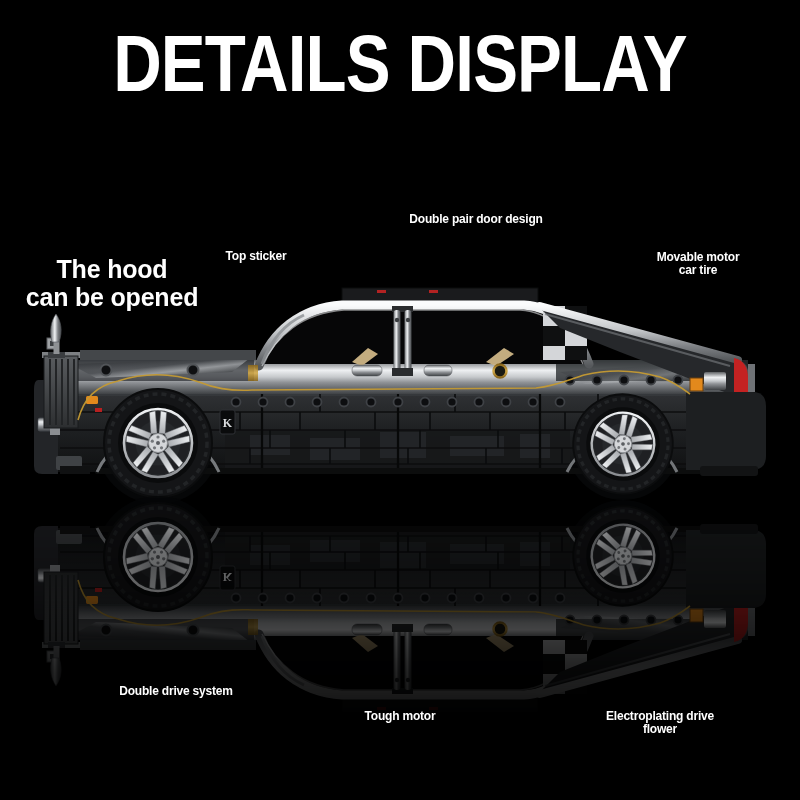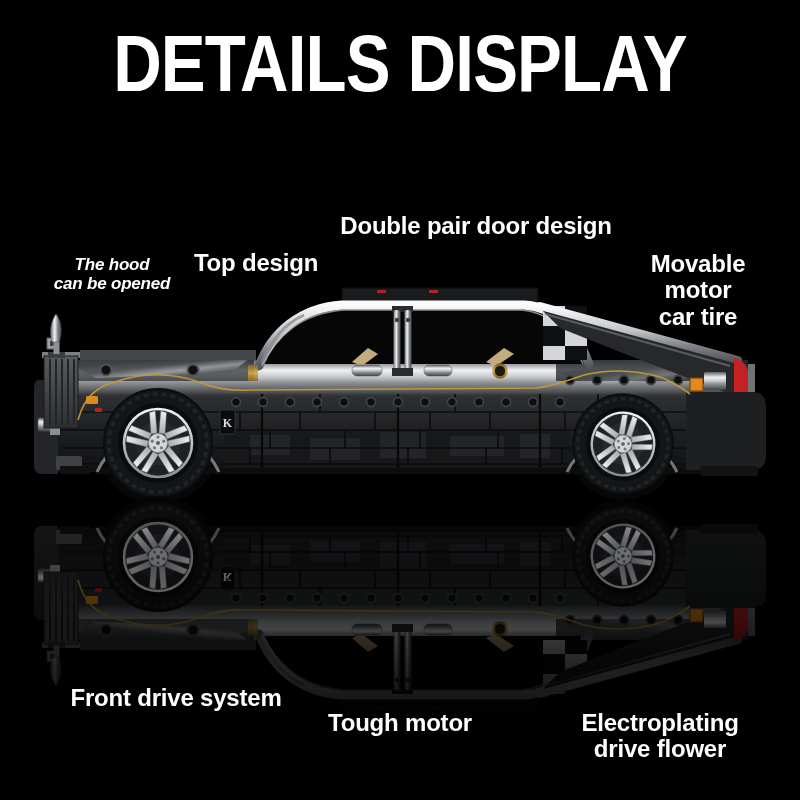--- a/index.html
+++ b/index.html
@@ -11,25 +11,25 @@
   .stage{position:absolute;inset:0;}
   .title{
     position:absolute;top:24px;left:0;width:800px;margin:0;
     text-align:center;color:var(--label-text,#fff);
     font-size:80px;font-weight:700;letter-spacing:-1px;line-height:1.0;
     transform:scaleX(.84);transform-origin:50% 50%;
     white-space:nowrap;
   }
   .label{
     position:absolute;color:var(--label-text,#fff);
-    font-weight:700;font-size:24px;line-height:1.1;
+    font-weight:700;font-size:12px;line-height:1.1;
     white-space:pre-line;text-align:center;
     transform:translateX(-50%);letter-spacing:-.2px;z-index:5;
   }
-  .lab-hood{left:112px;top:256px;font-size:17px;font-style:italic;}
+  .lab-hood{left:112px;top:256px;font-size:25px;}
   .lab-topsticker{left:256px;top:250px;}
   .lab-doors{left:476px;top:213px;}
   .lab-tail{left:698px;top:251px;}
   .lab-frontdrive{left:176px;top:685px;}
   .lab-tire{left:400px;top:710px;}
   .lab-wheelflower{left:660px;top:710px;}
   .car-svg{position:absolute;left:0;top:280px;z-index:1;pointer-events:none;}
 </style>
 </head>
 <body>
@@ -310,19 +310,19 @@
     </g>
 
     <g>
       <use href="#carAll" transform="translate(0,440) scale(1,-1)" opacity=".75"></use>
       <rect x="0" y="218" width="800" height="242" fill="url(#fadeGrad)"></rect>
     </g>
   </svg>
 
   <div class="label lab-hood">The hood
 can be opened</div>
-  <div class="label lab-topsticker">Top design</div>
+  <div class="label lab-topsticker">Top sticker</div>
   <div class="label lab-doors">Double pair door design</div>
   <div class="label lab-tail">Movable motor car tire</div>
-  <div class="label lab-frontdrive">Front drive system</div>
+  <div class="label lab-frontdrive">Double drive system</div>
   <div class="label lab-tire">Tough motor</div>
   <div class="label lab-wheelflower">Electroplating drive flower</div>
 </div>
 
 </body></html>

